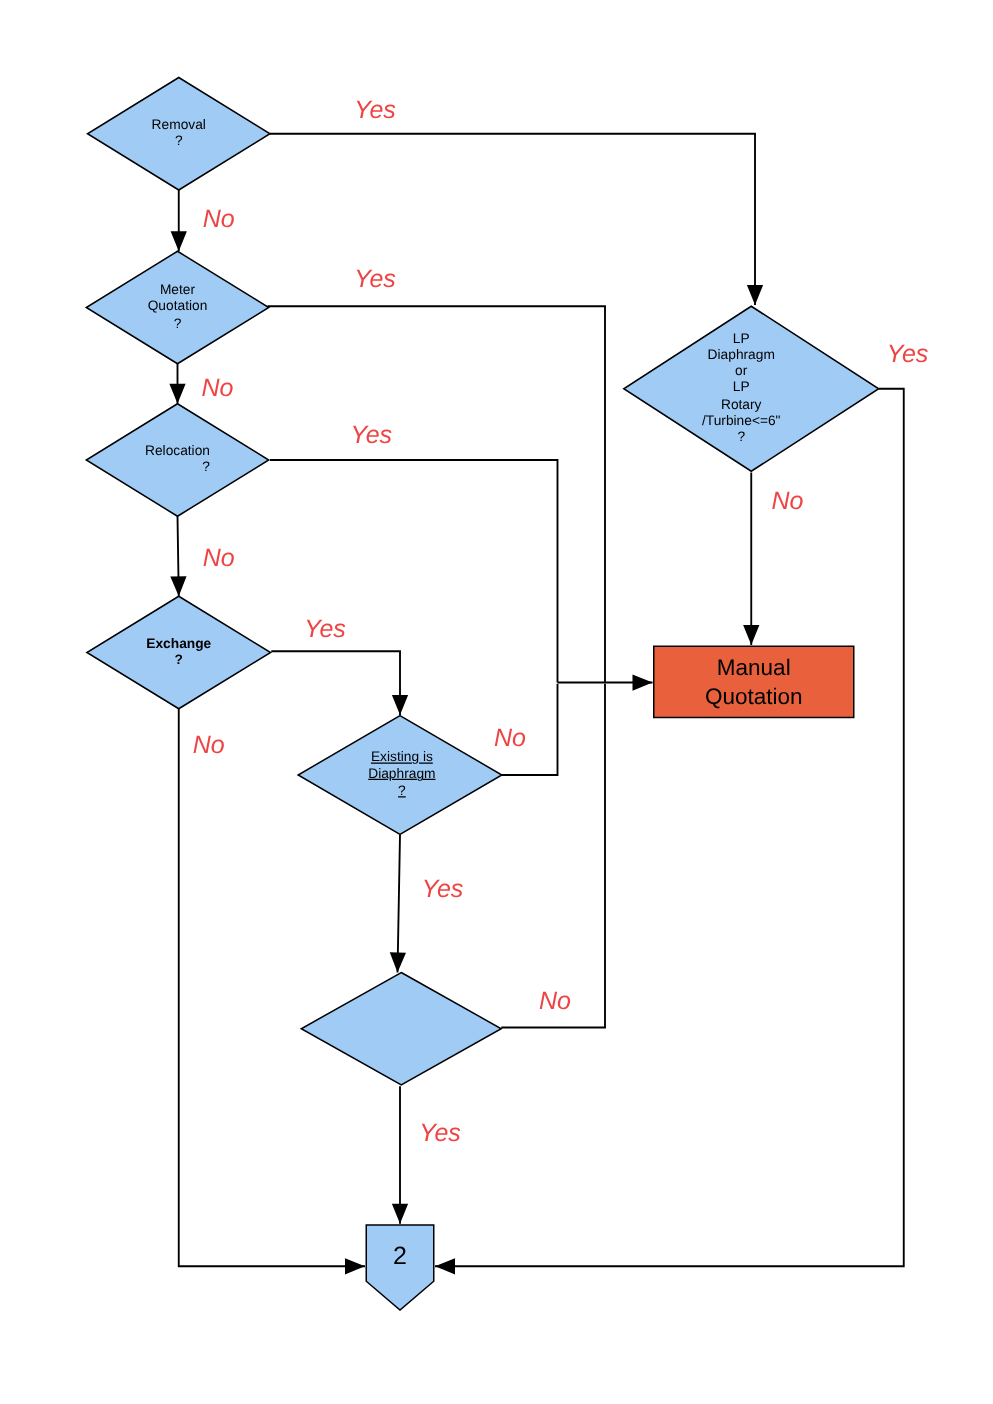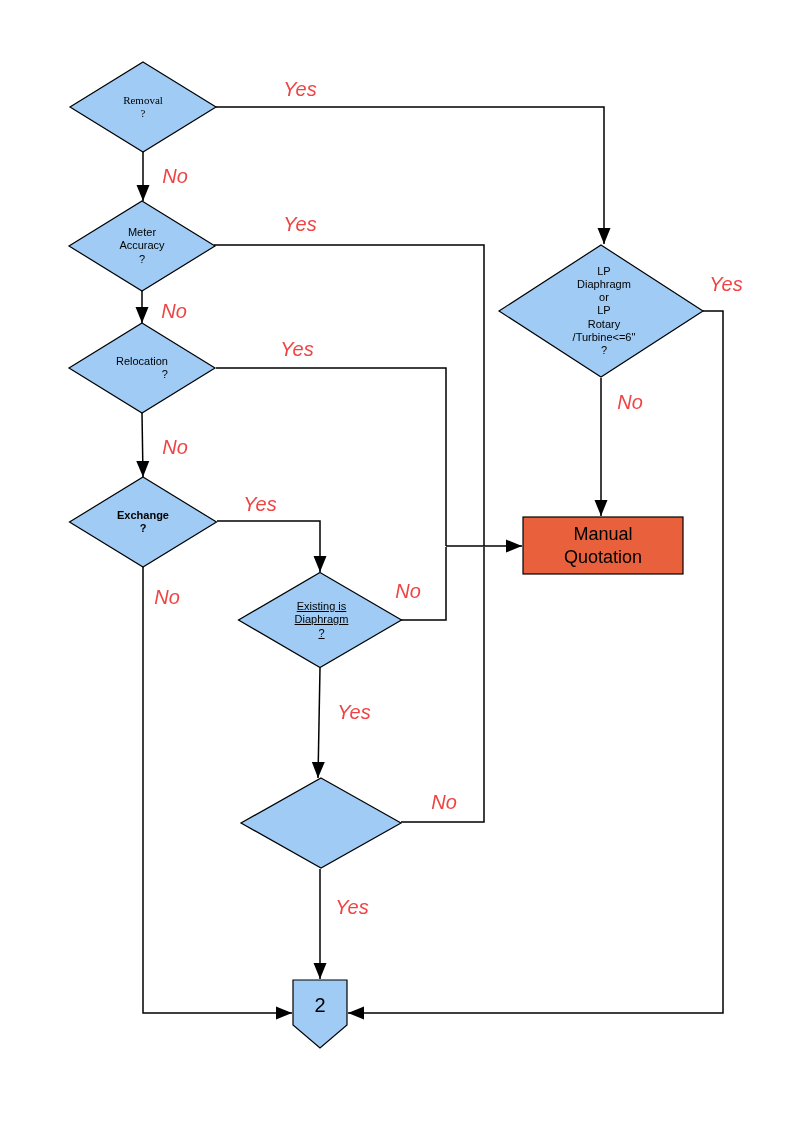--- a/index.html
+++ b/index.html
@@ -83,33 +83,33 @@
       <polygon points="143,62 216,107 143,152 70,107" fill="#9FCBF5" stroke="#000000" stroke-width="1.2"></polygon>
       <polygon points="142,201 215,246 142,291 69,246" fill="#9FCBF5" stroke="#000000" stroke-width="1.2"></polygon>
       <polygon points="142,323 215,368 142,413 69,368" fill="#9FCBF5" stroke="#000000" stroke-width="1.2"></polygon>
       <polygon points="143,477 216.5,522 143,567 69.5,522" fill="#9FCBF5" stroke="#000000" stroke-width="1.2"></polygon>
       <polygon points="320,572.5 401.5,620 320,667.5 238.5,620" fill="#9FCBF5" stroke="#000000" stroke-width="1.2"></polygon>
       <polygon points="321,778 401,823 321,868 241,823" fill="#9FCBF5" stroke="#000000" stroke-width="1.2"></polygon>
       <polygon points="601,245 703,311 601,377 499,311" fill="#9FCBF5" stroke="#000000" stroke-width="1.2"></polygon>
       <rect x="523" y="517" width="160" height="57" fill="#E8603C" stroke="#000000" stroke-width="1.2"></rect>
       <polygon points="293,980 347,980 347,1025 320,1048 293,1025" fill="#9FCBF5" stroke="#000000" stroke-width="1.2"></polygon>
     </svg>
-<div class="node-label decision" style="left: 70px; top: 62px; width: 146px; height: 90px; font-family: Liberation Serif, serif;">Removal
+<div class="node-label decision" style="left: 70px; top: 62px; width: 146px; height: 90px;">Removal
 ?</div>
     <div class="node-label decision" style="left: 69px; top: 201px; width: 146px; height: 90px;">Meter
-Accuracy
+Quotation
 ?</div>
     <div class="node-label decision" style="left: 69px; top: 323px; width: 146px; height: 90px; text-align: right;">Relocation
 ?</div>
     <div class="node-label decision" style="left: 69.5px; top: 477px; width: 147px; height: 90px; font-weight: bold;">Exchange
 ?</div>
     <div class="node-label decision" style="left: 240px; top: 572.5px; width: 163px; height: 95px; text-decoration: underline;">Existing is
 Diaphragm
 ?</div>
-    <div class="node-label decision" style="left: 502px; top: 245px; width: 204px; height: 132px;">LP
+    <div class="node-label decision" style="left: 491px; top: 245px; width: 204px; height: 132px;">LP
 Diaphragm
 or
 LP
 Rotary
 /Turbine&lt;=6"
 ?</div>
     <div class="node-label process" style="left: 523px; top: 517px; width: 160px; height: 57px;">Manual
 Quotation</div>
     <div class="node-label offpage" style="left: 293px; top: 980px; width: 54px; height: 49px;">2</div>
     <div class="edge-label" style="left: 300px; top: 89px;">Yes</div>

